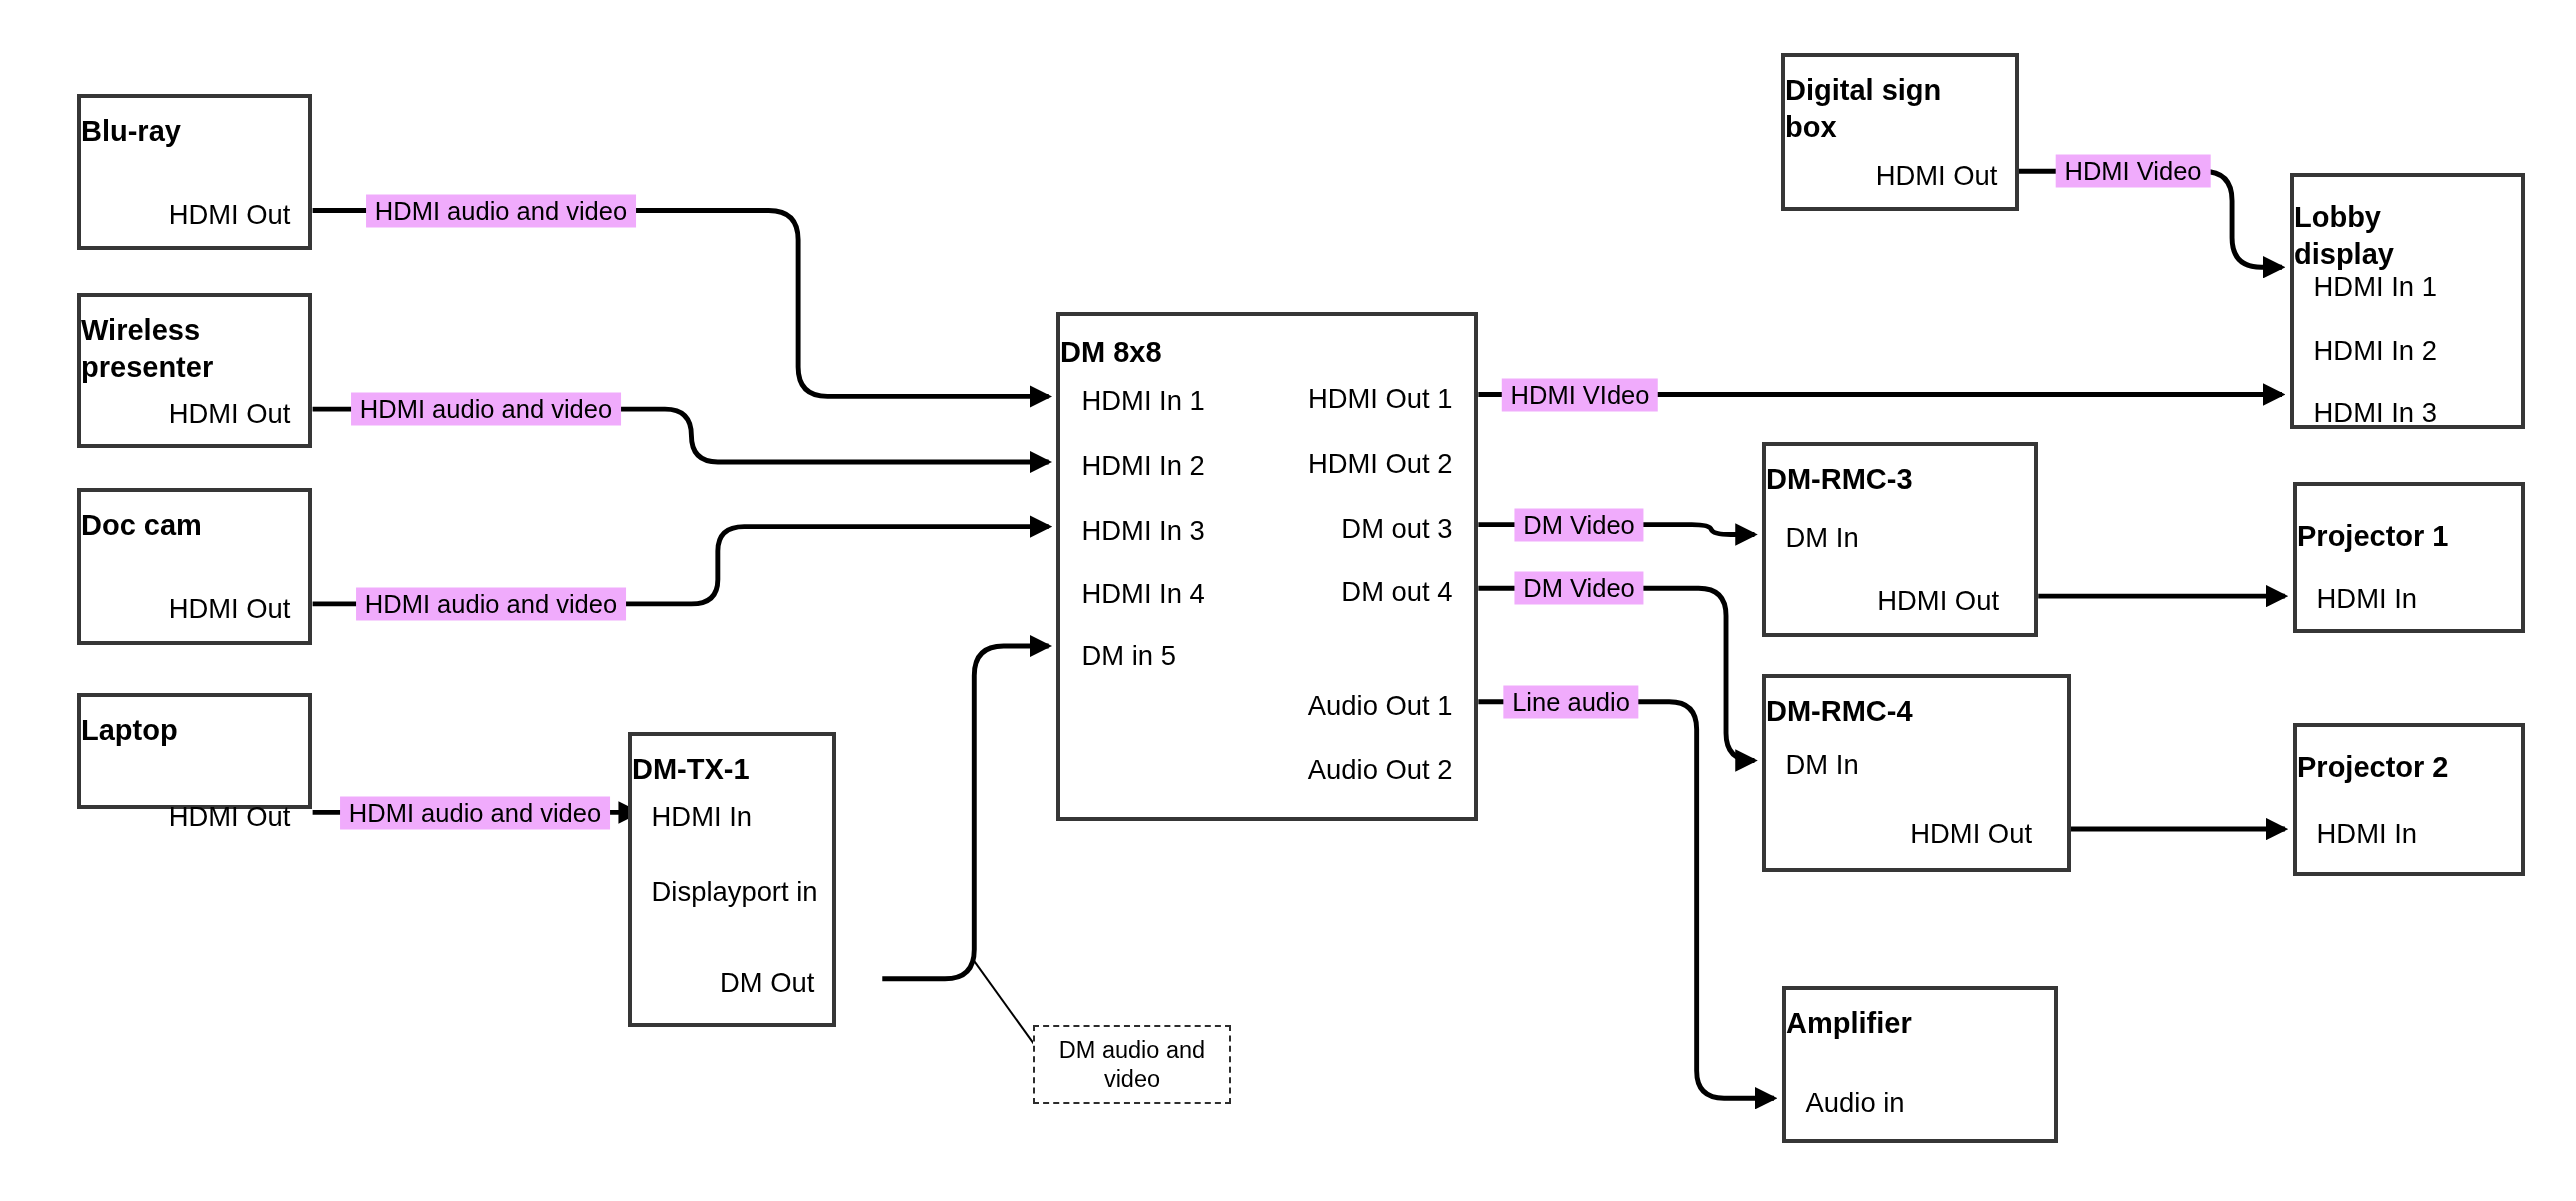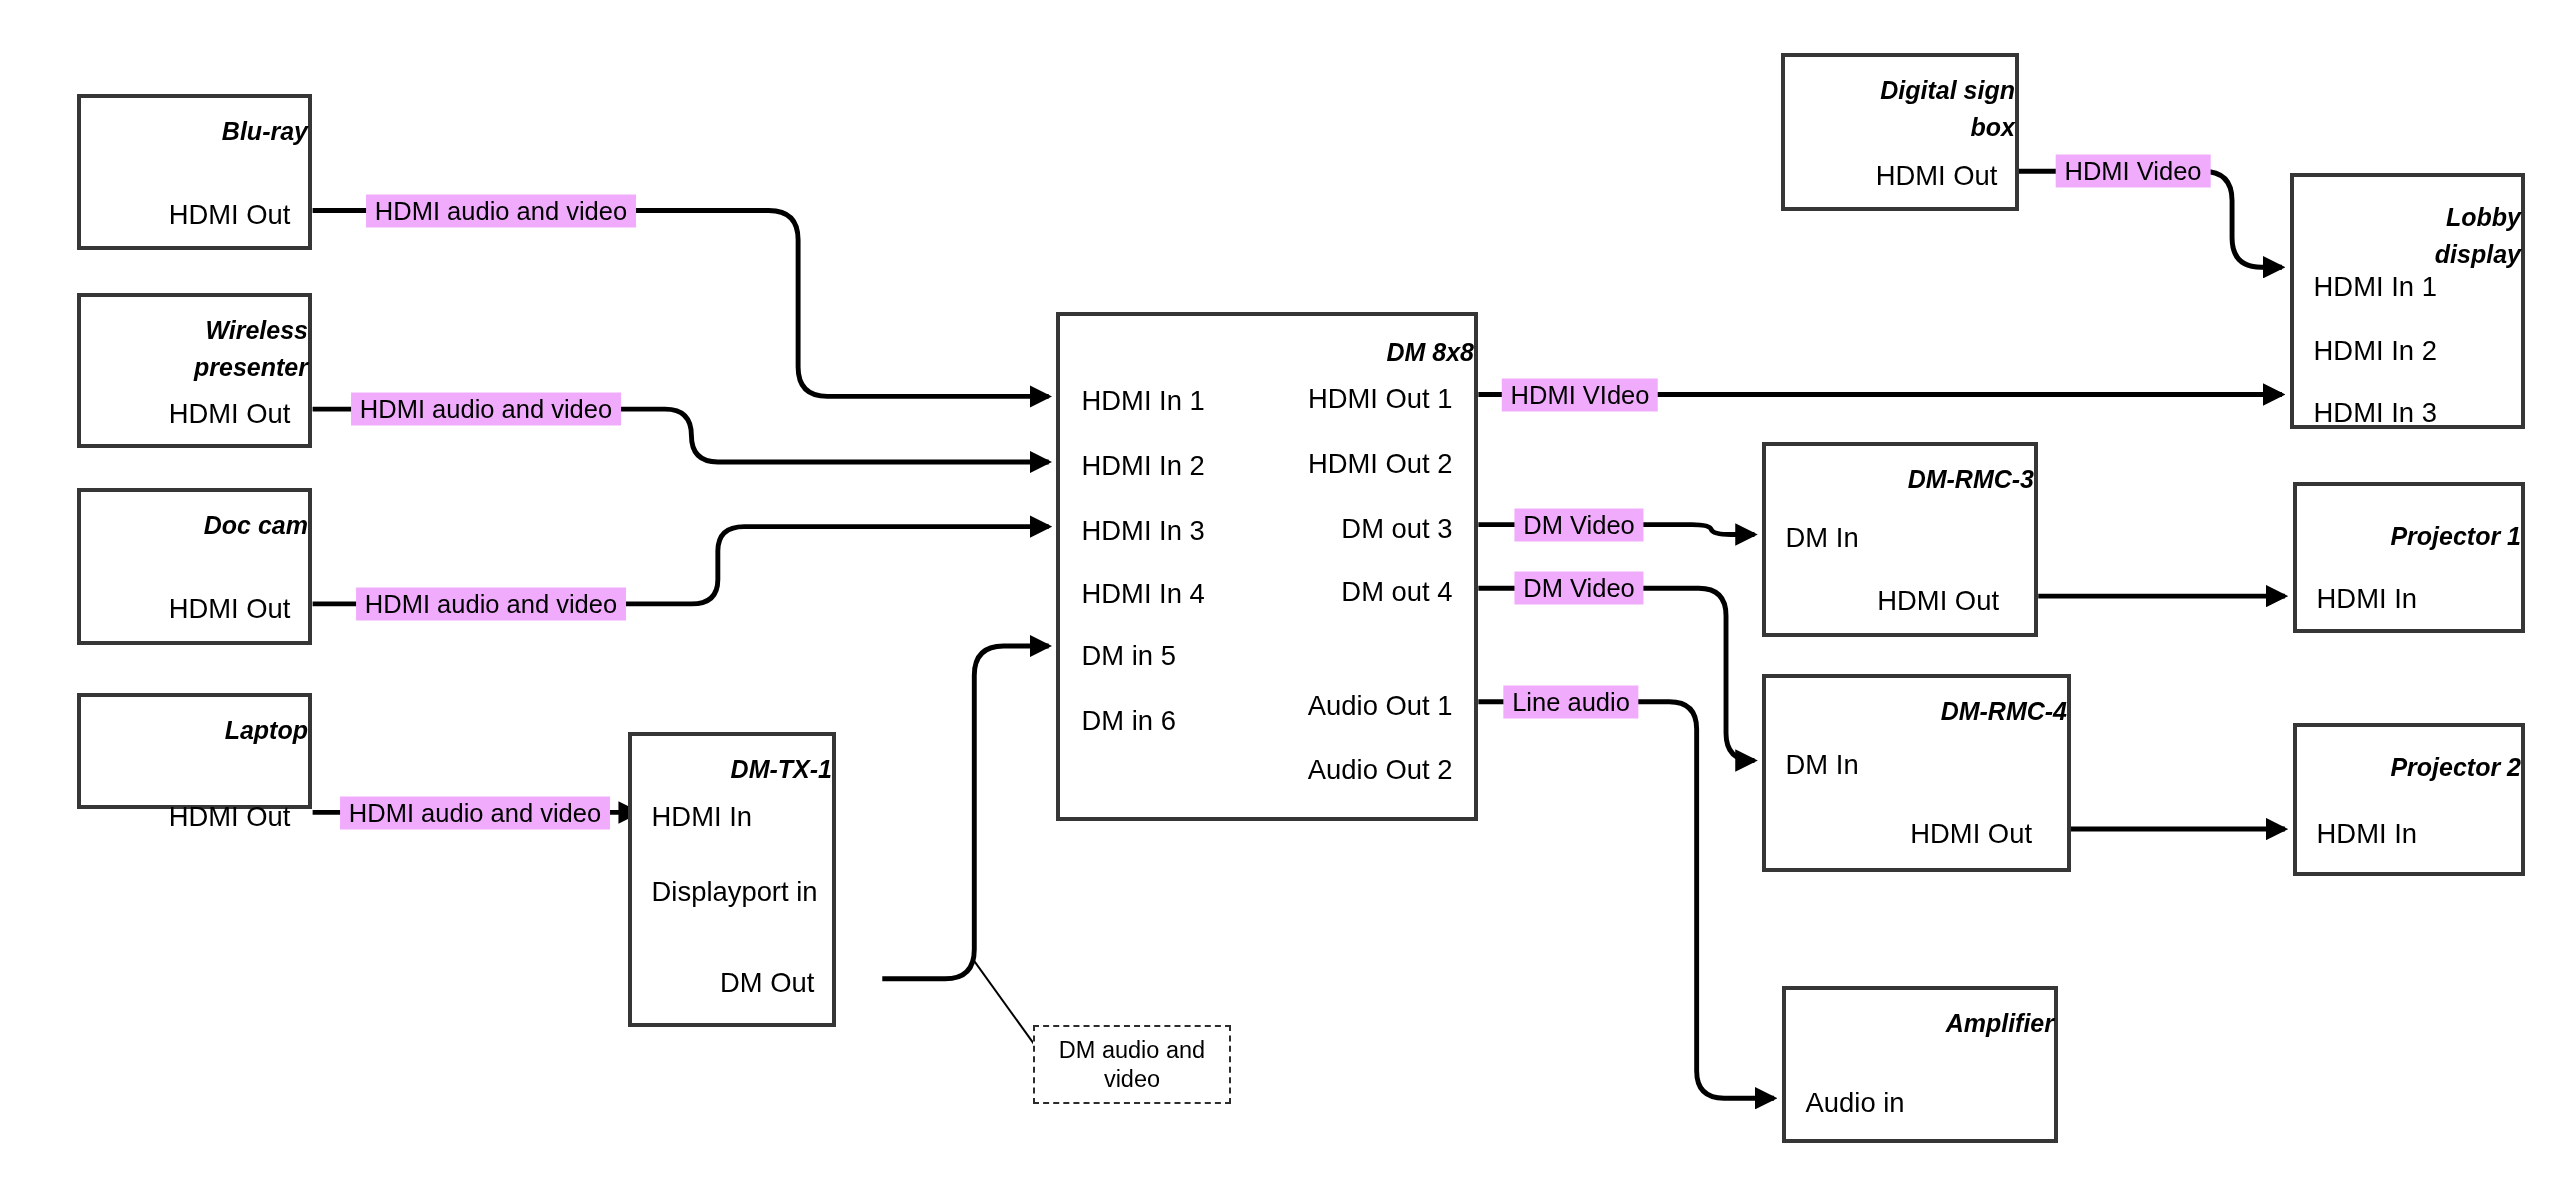--- a/index.html
+++ b/index.html
@@ -13,26 +13,25 @@
   }
   #wire-layer{position:absolute;left:0;top:0;width:2576px;height:1201px;}
   .node{
     position:absolute;
     background:#ffffff;
     border:4.9px solid #363636;
     box-sizing:border-box;
   }
   .title{
     font-weight:bold;
-    font-size:25px;
+    font-size:29px;
     line-height:37px;
-    text-align:right;
+    text-align:left;
     white-space:pre-line;
     padding-top:14.7px;
-    font-style:italic;
   }
   .port{
     position:absolute;
     left:0;right:0;
     height:31px;line-height:31px;
     font-size:27.4px;
   }
   .port.pl{text-align:left;padding-left:19.6px;}
   .port.pr{text-align:right;padding-right:17.6px;}
   .port.pr-wide{text-align:right;padding-right:35px;}
@@ -115,21 +114,20 @@
     <div class="port pr" style="top:231px">DM Out</div>
   </div>
 
   <div class="node dm88" style="left:1056px;top:312px;width:422px;height:509px">
     <div class="title" style="padding-top:17.6px">DM 8x8</div>
     <div class="port pl" style="top:69px">HDMI In 1</div>
     <div class="port pl" style="top:134px">HDMI In 2</div>
     <div class="port pl" style="top:199px">HDMI In 3</div>
     <div class="port pl" style="top:262px">HDMI In 4</div>
     <div class="port pl" style="top:324px">DM in 5</div>
-    <div class="port pl" style="top:389px">DM in 6</div>
     <div class="port pr" style="top:67px">HDMI Out 1</div>
     <div class="port pr" style="top:132px">HDMI Out 2</div>
     <div class="port pr" style="top:197px">DM out 3</div>
     <div class="port pr" style="top:260px">DM out 4</div>
     <div class="port pr" style="top:374px">Audio Out 1</div>
     <div class="port pr" style="top:438px">Audio Out 2</div>
   </div>
 
   <div class="node" style="left:1781px;top:53px;width:238px;height:158px">
     <div class="title">Digital sign

